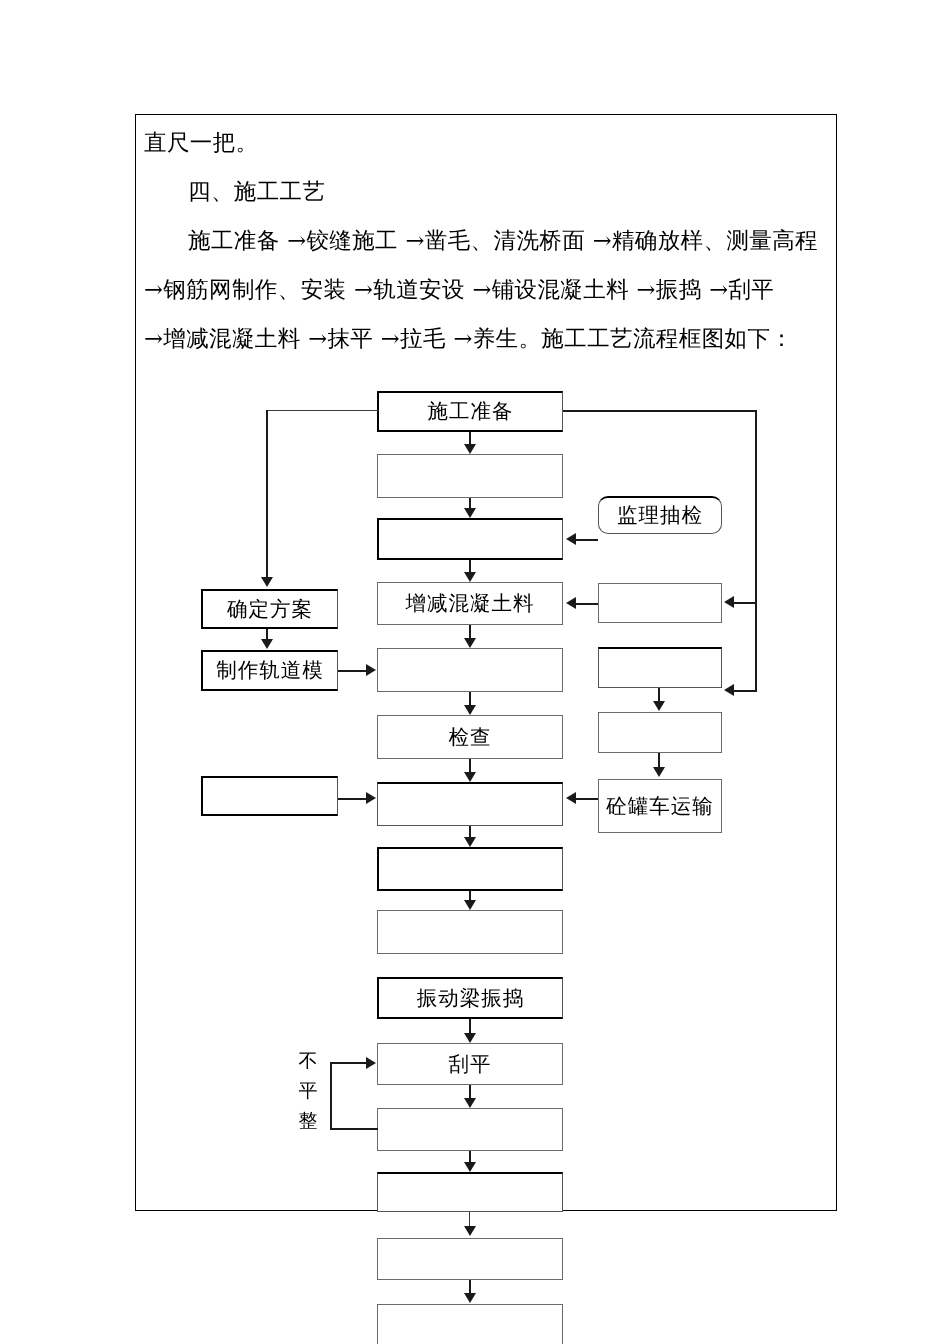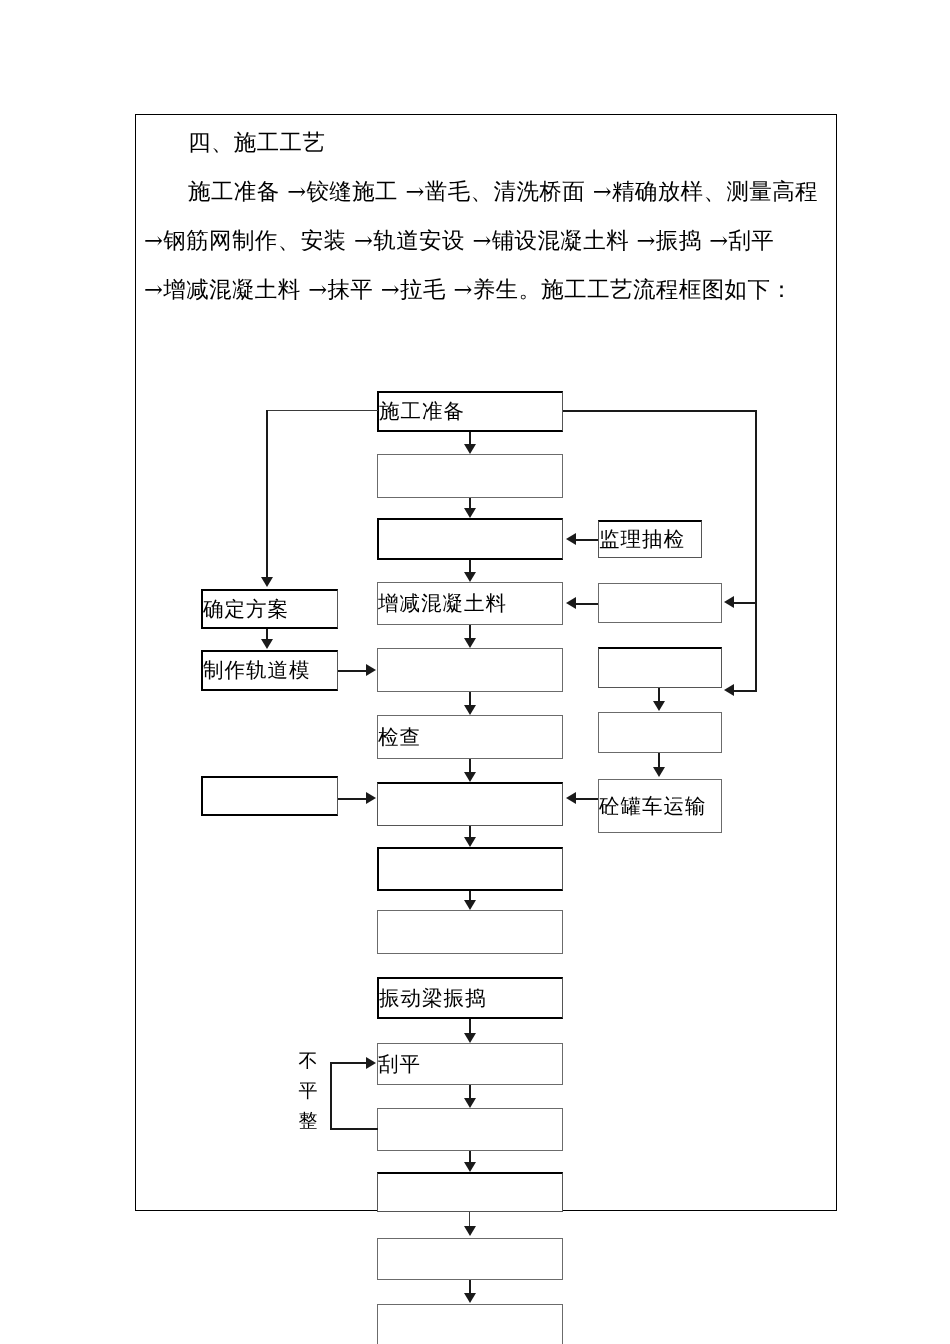--- a/index.html
+++ b/index.html
@@ -61,20 +61,21 @@
   }
   #flowchart > * { pointer-events: auto; }
 
   .node {
     position: absolute;
     box-sizing: border-box;
     background: #ffffff;
     border: 1px solid #2b2b2b;
     display: flex;
     align-items: center;
+    justify-content: center;
     font-size: 20.5px;
     line-height: 1;
     color: #000;
     letter-spacing: 1px;
   }
   
   .node.emph {
     border-top: 2.2px solid #000;
     border-left: 2.2px solid #000;
     border-right: 1px solid #555;
@@ -132,20 +133,21 @@
   .vcaption span { display: block; }
 </style>
 </head>
 <body>
 
 <div id="page">
 
   <div id="doc-frame"></div>
 
   <div id="text-block">
+    <div class="para">直尺一把。</div>
     <div class="para heading">四、施工工艺</div>
     <div class="para indent">施工准备 →铰缝施工 →凿毛、清洗桥面 →精确放样、测量高程</div>
     <div class="para">→钢筋网制作、安装 →轨道安设 →铺设混凝土料 →振捣 →刮平</div>
     <div class="para">→增减混凝土料 →抹平 →拉毛 →养生。施工工艺流程框图如下：</div>
   </div>
 
   <div id="flowchart">
 
     <div class="node emph" style="left:377px; top:391px; width:186px; height:41px;">
       <span>施工准备</span>
@@ -212,21 +214,21 @@
     </div>
 
     <div class="node emph" style="left:201px; top:589px; width:137px; height:40px;">
       <span>确定方案</span>
     </div>
 
     <div class="node emph" style="left:201px; top:776px; width:137px; height:40px;">
       <span></span>
     </div>
 
-    <div class="node emph2" style="left:598px; top:520px; width:104px; height:38px;">
+    <div class="node emph2" style="left:598px; top:496px; width:124px; height:38px;border-radius:10px;">
       <span>监理抽检</span>
     </div>
 
     <div class="node light" style="left:598px; top:583px; width:124px; height:40px;">
       <span></span>
     </div>
 
     <div class="node emph2" style="left:598px; top:647px; width:124px; height:41px;">
       <span></span>
     </div>

